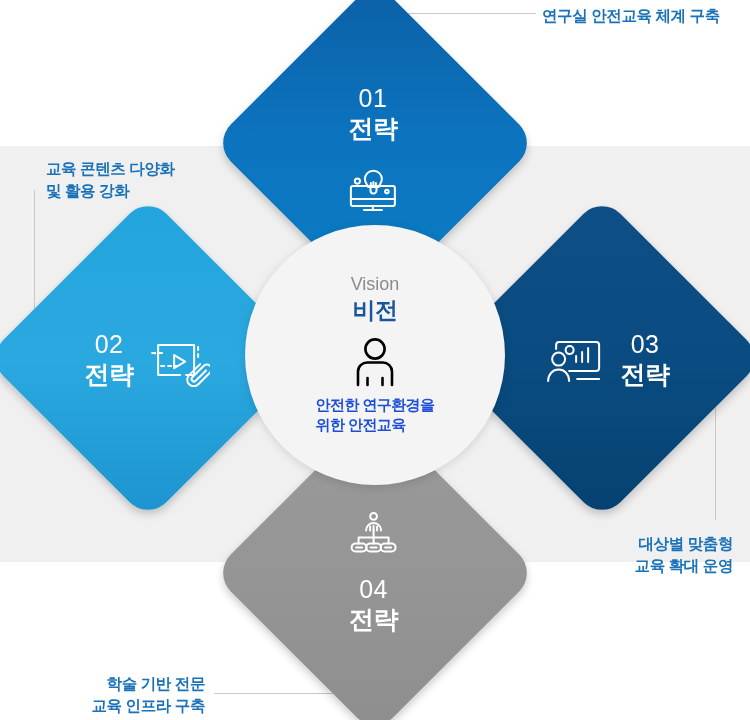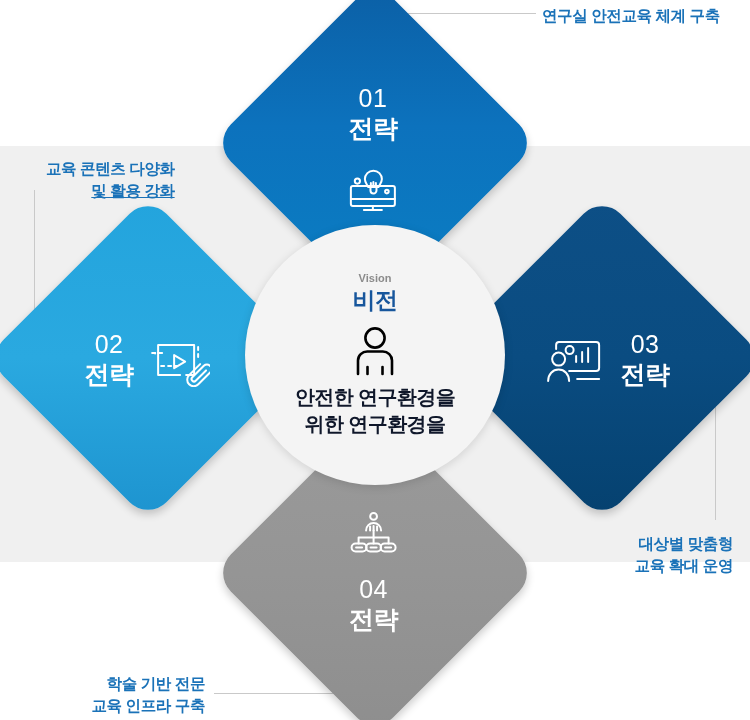--- a/index.html
+++ b/index.html
@@ -137,43 +137,42 @@
     border-radius: 50%;
     background: #f4f4f4;
     box-shadow: 0 2px 10px rgba(0,0,0,0.13);
     display: flex;
     flex-direction: column;
     align-items: center;
     justify-content: center;
   }
   #center-circle .vision-en {
     color: #8b8b8b;
-    font-size: 11px;
-    font-weight: bold;
+    font-size: 18px;
+    font-weight: normal;
     letter-spacing: 0px;
     line-height: 1.1;
   }
   #center-circle .vision-ko {
     color: #17569c;
     font-size: 23px;
     font-weight: bold;
     letter-spacing: -0.5px;
     margin-top: 3px;
     line-height: 1.2;
   }
   #center-circle .vision-icon {
     margin-top: 12px;
     margin-bottom: 6px;
     line-height: 0;
   }
   #center-circle .vision-desc {
-    color: #0f172a;
-    font-size: 20px;
+    color: #1d4ed8;
+    font-size: 15px;
     font-weight: bold;
-    text-align: center;
     line-height: 1.35;
     letter-spacing: -0.6px;
   }
 </style>
 </head>
 <body>
 
 <div id="stage">
 
   <div class="bg-band"></div>
@@ -189,21 +188,21 @@
 
   <div class="conn-line horiz" style="left:214px; top:693px; width:150px;"></div>
   <div class="conn-dot" style="left:364px; top:682px;"></div>
 
   <div class="label align-left" style="left:542px; top:5px;">
     <div>연구실 안전교육 체계 구축</div>
   </div>
 
   <div class="label align-left" style="left:20px; top:158px;margin-left:26px;">
     <div>교육 콘텐츠 다양화</div>
-    <div style="text-align:right;text-decoration:underline;">및 활용 강화</div>
+    <div style="text-align:left;">및 활용 강화</div>
   </div>
 
   <div class="label align-right" style="left:55px; top:673px; width:150px;">
     <div>학술 기반 전문</div>
     <div>교육 인프라 구축</div>
   </div>
 
   <div class="label align-right" style="left:598px; top:533px; width:135px;">
     <div>대상별 맞춤형</div>
     <div>교육 확대 운영</div>
@@ -309,17 +308,17 @@
     <div class="vision-icon">
       <svg width="50" height="52" viewBox="0 0 50 52" fill="none" stroke="#000000" stroke-width="2.6" stroke-linecap="round" stroke-linejoin="round">
         <circle cx="25" cy="12" r="9.6"></circle>
         <path d="M8 48 V34.5 C8 29.5 12.2 25.5 17.2 25.5 H32.8 C37.8 25.5 42 29.5 42 34.5 V48"></path>
         <line x1="17.5" y1="41" x2="17.5" y2="48"></line>
         <line x1="32.5" y1="41" x2="32.5" y2="48"></line>
       </svg>
     </div>
     <div class="vision-desc">
       <div>안전한 연구환경을</div>
-      <div>위한 연구환경을</div>
+      <div>위한 안전교육</div>
     </div>
   </div>
 
 </div>
 
 </body></html>

